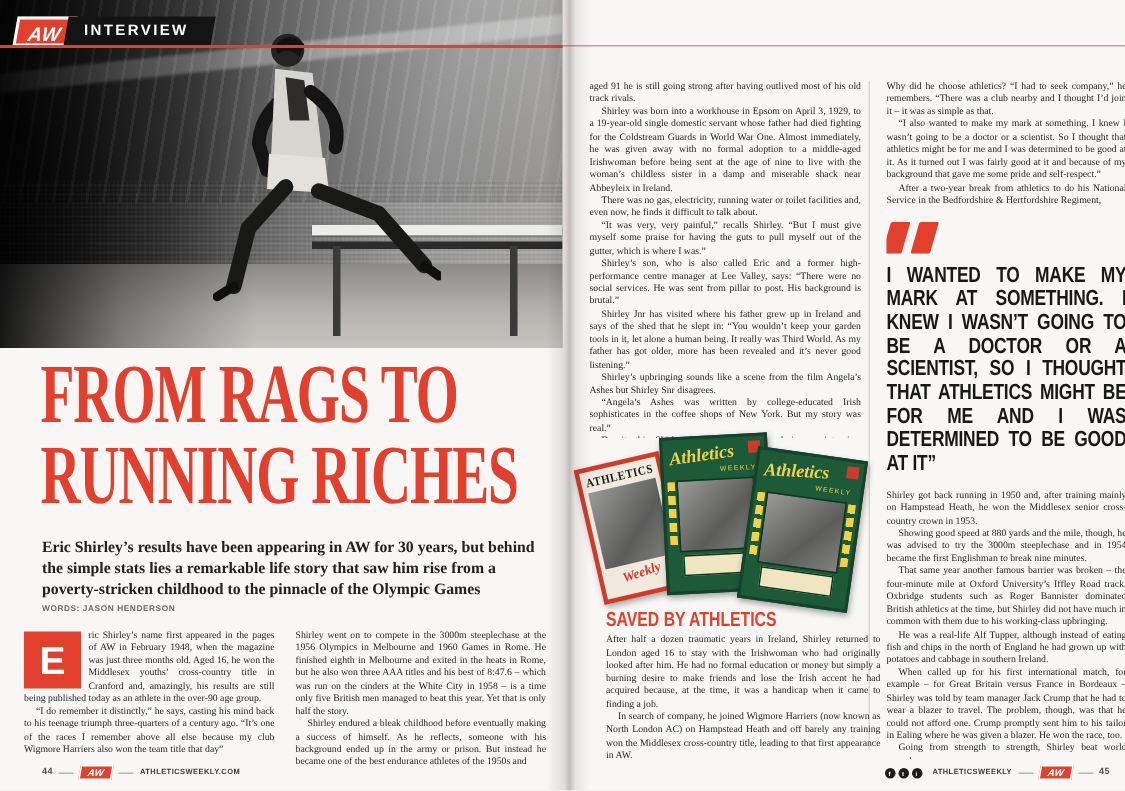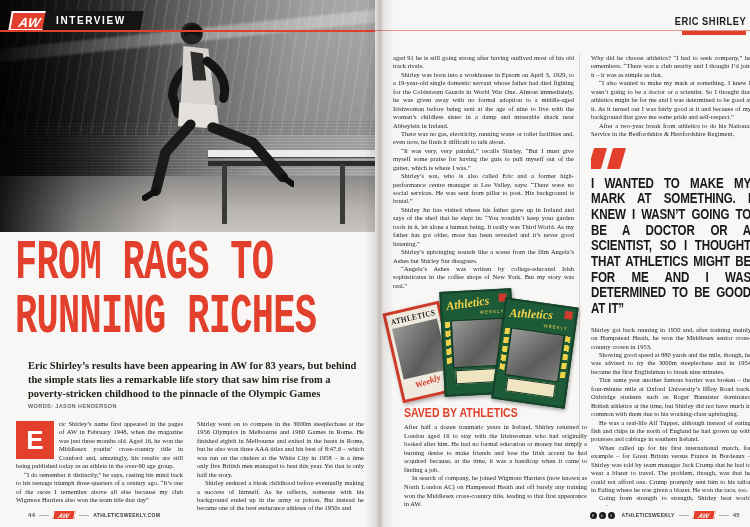--- a/index.html
+++ b/index.html
@@ -40,22 +40,22 @@
     font-weight:bold; font-size:10px; letter-spacing:1.6px; line-height:20px; padding:0 16px 0 12px;
     transform:skewX(-10deg); margin-left:-6px; }
   .banner > span { display:inline-block; transform:skewX(10deg); }
   .redline-left { position:absolute; left:0; top:30px; width:375px; height:2px; background:var(--accent); z-index:5; }
   .redline-right { position:absolute; left:375px; top:30px; width:375px; height:1px; background:rgba(226,64,44,.55); z-index:5; }
   .subject { position:absolute; right:4px; top:11px; z-index:5; text-align:right; font-family:"Liberation Sans",sans-serif; }
   .subject .name { display:inline-block; font-weight:bold; font-size:11px; letter-spacing:.6px; transform:scaleX(.85); transform-origin:right; }
   .subject .bar { margin-top:2px; margin-left:auto; width:64px; height:4px; background:var(--accent); }
 
   
-  .headline { position:absolute; left:15px; top:236px; z-index:3; color:var(--accent);
-    font-family:Liberation Mono, monospace; font-weight:bold; }
+  .headline { position:absolute; left:27px; top:236px; z-index:3; color:var(--accent);
+    font-family:Liberation Serif, serif; font-weight:bold; }
   .headline .hl { font-size:56px; line-height:.97; letter-spacing:-1px; transform:scaleX(.66); transform-origin:left; white-space:nowrap; }
   .standfirst { position:absolute; left:28px; top:359px; width:332px; z-index:3;
     font-weight:bold; font-size:10.5px; line-height:1.32; color:#24221f; }
   .byline { position:absolute; left:28px; top:403px; z-index:3; font-family:"Liberation Sans",sans-serif;
     font-size:5.5px; font-weight:bold; color:#6a6866; letter-spacing:.4px; }
   .lp-cols { position:absolute; left:16px; top:420px; width:348px; height:92px; z-index:3; display:flex; gap:14px; }
   .col { font-size:6.5px; line-height:1.3; text-align:justify; overflow:hidden; }
   .col p { margin:0; }
   .col p + p { text-indent:8px; }
   .lp-col { width:167px; height:92px; }
@@ -142,31 +142,27 @@
     </svg>
   </div>
 
   <div class="brand">
     <span class="awlogo big"><span>AW</span></span>
     <span class="banner"><span>INTERVIEW</span></span>
   </div>
   <div class="redline-left"></div>
   <div class="redline-right"></div>
 
-  <div class="subject">
-    <span class="name">ERIC SHIRLEY</span>
-    <div class="bar"></div>
-  </div>
 
   <h1 class="headline">
     <div class="hl">FROM RAGS TO</div>
     <div class="hl">RUNNING RICHES</div>
   </h1>
 
-  <p class="standfirst">Eric Shirley’s results have been appearing in AW for 83 years, but behind the simple stats lies a remarkable life story that saw him rise from a poverty-stricken childhood to the pinnacle of the Olympic Games</p>
+  <p class="standfirst">Eric Shirley’s results have been appearing in AW for 30 years, but behind the simple stats lies a remarkable life story that saw him rise from a poverty-stricken childhood to the pinnacle of the Olympic Games</p>
   <p class="byline">WORDS: JASON HENDERSON</p>
 
   <div class="lp-cols">
     <div class="col lp-col">
       <div class="dropcap">E</div>
       <p>ric Shirley’s name first appeared in the pages of AW in February 1948, when the magazine was just three months old. Aged 16, he won the Middlesex youths’ cross-country title in Cranford and, amazingly, his results are still being published today as an athlete in the over-90 age group.</p>
       <p>“I do remember it distinctly,” he says, casting his mind back to his teenage triumph three-quarters of a century ago. “It’s one of the races I remember above all else because my club Wigmore Harriers also won the team title that day”</p>
     </div>
     <div class="col lp-col">
         <p>Shirley went on to compete in the 3000m steeplechase at the 1956 Olympics in Melbourne and 1960 Games in Rome. He finished eighth in Melbourne and exited in the heats in Rome, but he also won three AAA titles and his best of 8:47.6 – which was run on the cinders at the White City in 1958 – is a time only five British men managed to beat this year. Yet that is only half the story.</p>

